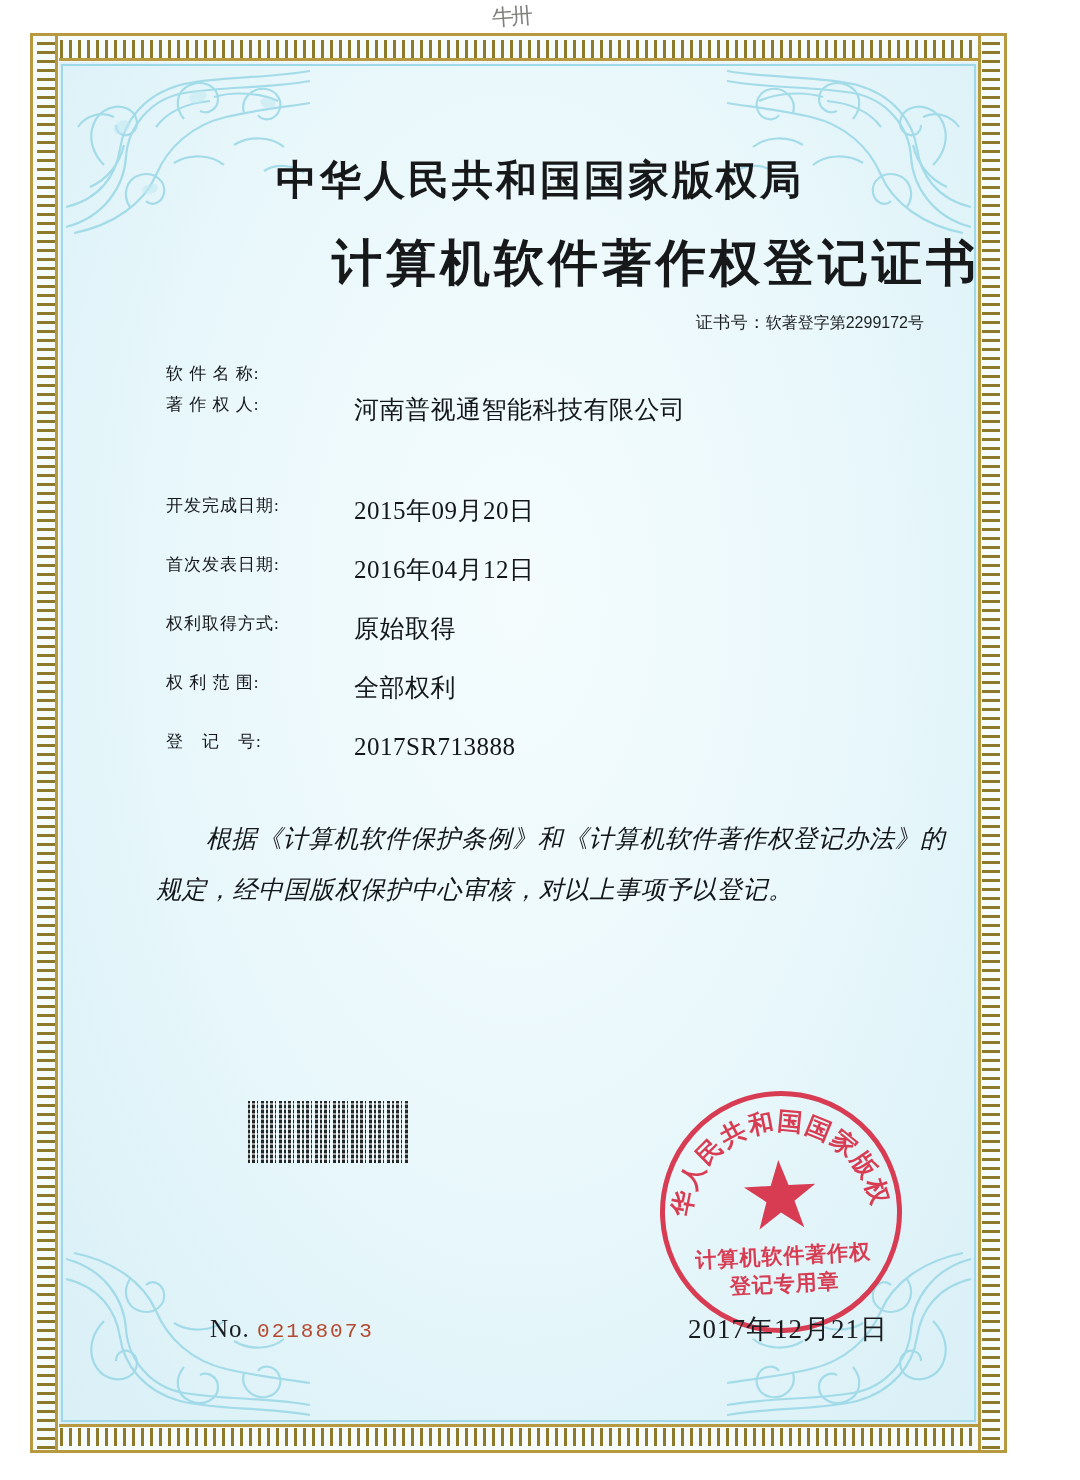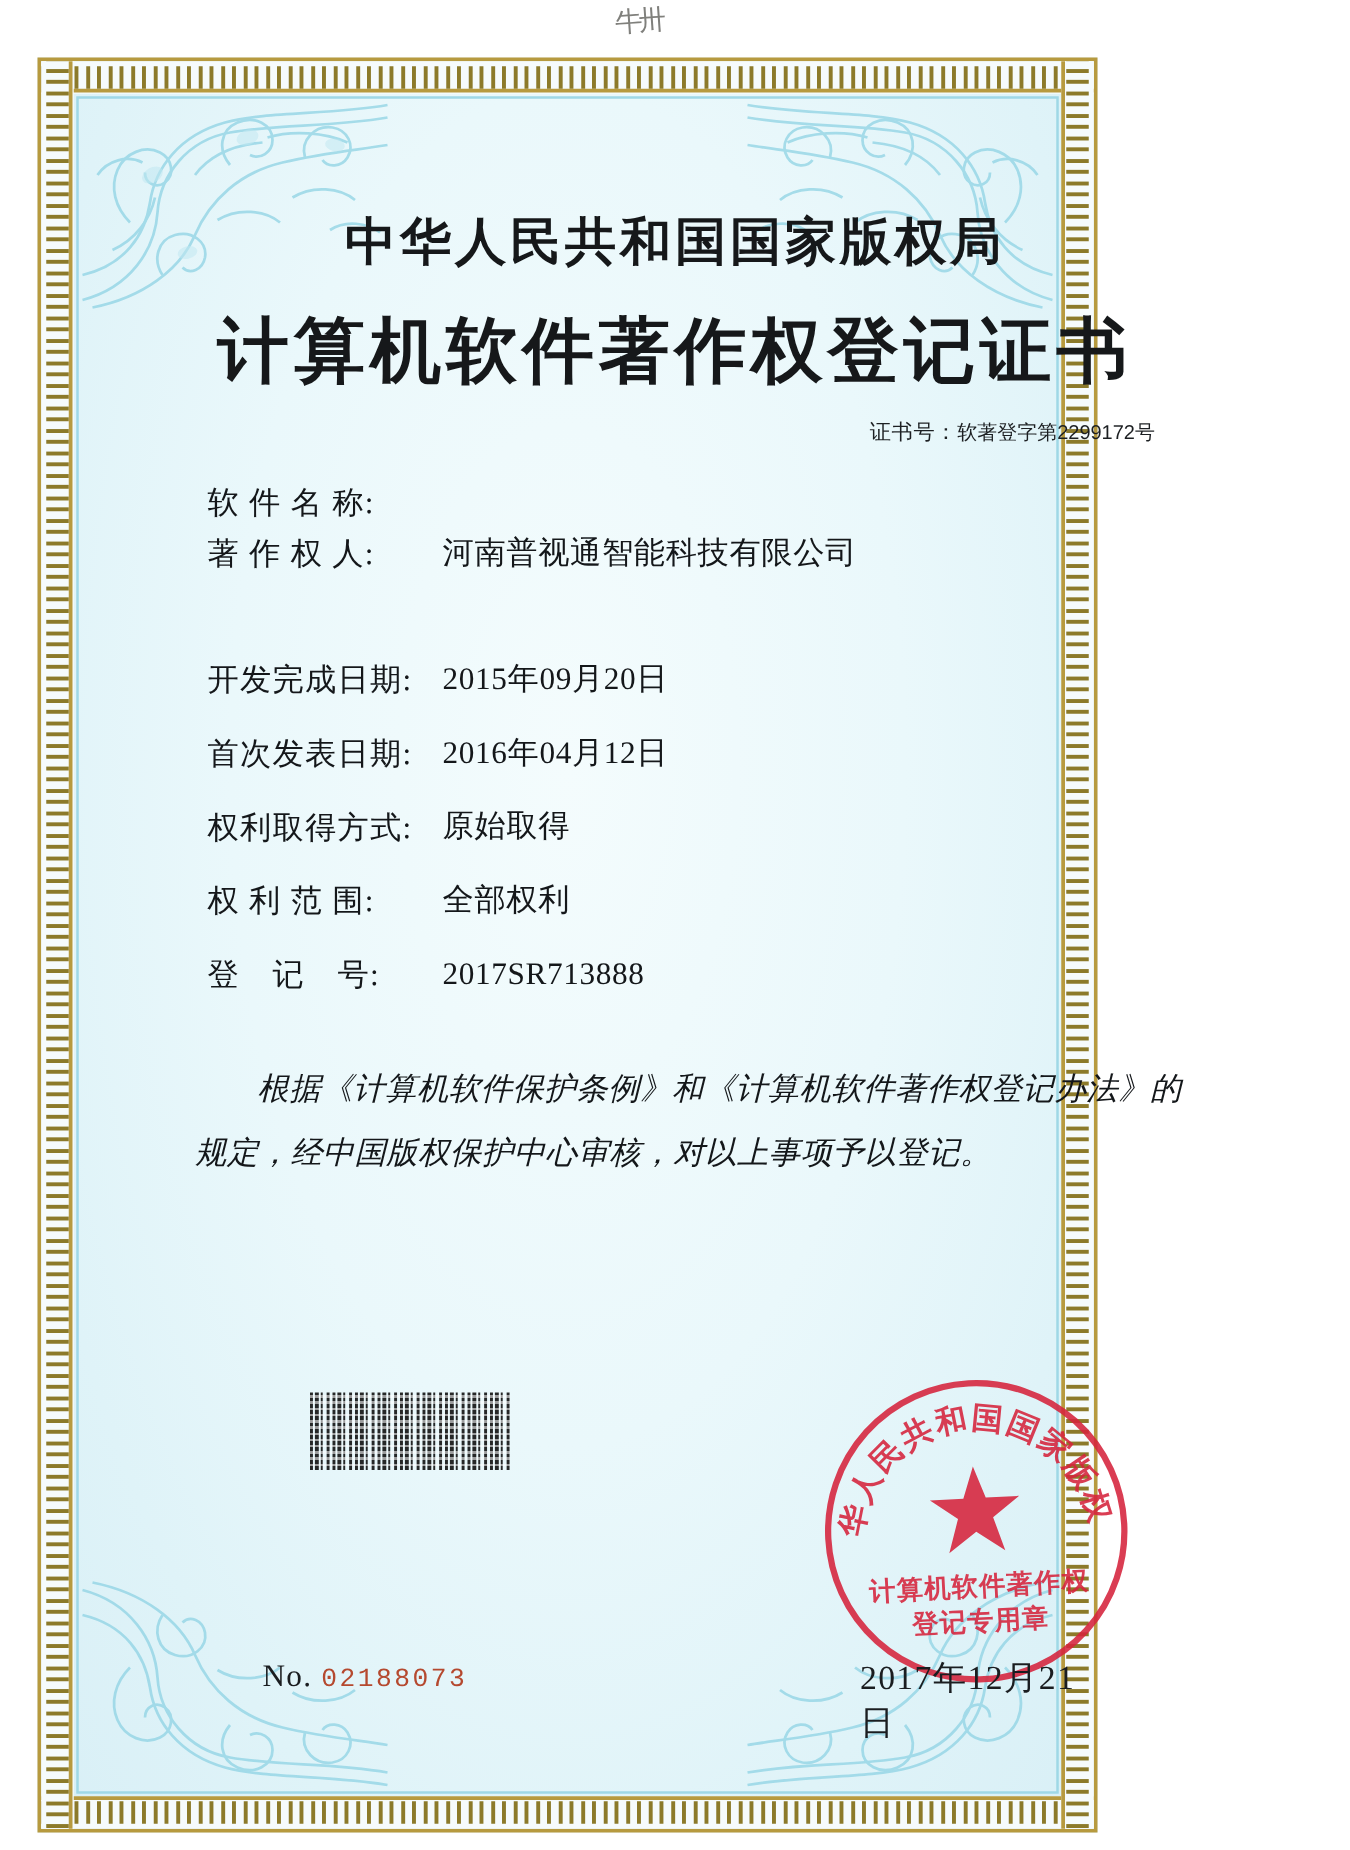--- a/index.html
+++ b/index.html
@@ -34,26 +34,25 @@
     letter-spacing: -3px;
     transform: rotate(-4deg);
     opacity: .85;
   }
 
   
   .cert {
     position: absolute;
     left: 30px;
     top: 33px;
-    width: 848px;
+    width: 977px;
     height: 1420px;
     background:
       radial-gradient(ellipse at 50% 40%, #f4fcfd 0%, #eaf8fb 45%, #dff3f8 75%, #d8eff6 100%);
     box-sizing: border-box;
-    margin-top: 13px;
   }
 
   
   .border-outer {
     position: absolute;
     inset: 0;
     border: 3px solid #b79a3f;
     box-sizing: border-box;
   }
   .meander {
@@ -128,23 +127,23 @@
   .title-org {
     text-align: center;
     font-family: "Liberation Serif", serif;
     font-size: 41px;
     font-weight: bold;
     color: #16181a;
     letter-spacing: 3px;
     margin: 0 0 22px 0;
   }
   .title-main {
-    text-align: center;
+    text-align: right;
     font-family: Liberation Mono, monospace;
-    font-size: 57px;
+    font-size: 50px;
     font-weight: bold;
     color: #16181a;
     letter-spacing: 4px;
     margin: 0 0 10px 0;
   }
   .cert-no {
     text-align: right;
     font-size: 17px;
     color: #1c1f22;
     padding-right: 56px;
@@ -162,21 +161,21 @@
     padding-left: 66px;
   }
   .field {
     display: flex;
     align-items: flex-start;
     margin-bottom: 8px;
   }
   .field-label {
     width: 188px;
     flex: 0 0 188px;
-    font-size: 25px;
+    font-size: 17px;
     color: #14171a;
     letter-spacing: 1px;
     white-space: nowrap;
   }
   .field-value {
     font-size: 25px;
     color: #14171a;
     line-height: 1.32;
     letter-spacing: .5px;
   }

